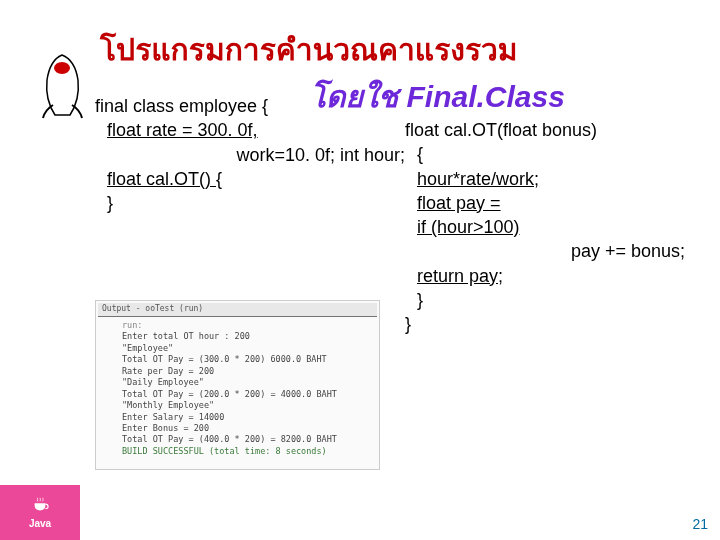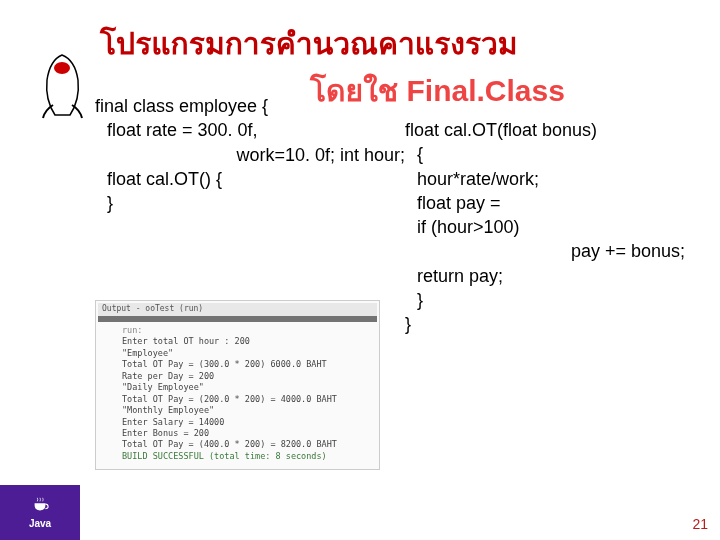--- a/index.html
+++ b/index.html
@@ -1,33 +1,33 @@
 <!DOCTYPE html>
 <html><head>
 <meta charset="utf-8">
 <style>
   * { margin: 0; padding: 0; box-sizing: border-box; }
   body { width: 720px; height: 540px; background: #fff; font-family: Arial, sans-serif; position: relative; overflow: hidden; }
   .slide { width: 100%; height: 100%; position: relative; }
-  .title-area { padding-top: 20px; padding-left: 100px; }
+  .title-area { padding-top: 26px; padding-left: 100px; }
   .title-line1 { color: #c00000; font-size: 30px; font-weight: bold; }
-  .title-line2 { color: #ef4444; font-size: 30px; font-weight: bold; padding-left: 210px; }
+  .title-line2 { color: #6d28d9; font-size: 30px; font-weight: bold; padding-left: 210px; font-style: italic; }
   .duke-icon { position: absolute; left: 35px; top: 50px; width: 55px; height: 70px; }
   .code-left { position: absolute; left: 95px; top: 94px; font-size: 18px; line-height: 1.35; width: 310px; }
   .code-right { position: absolute; left: 405px; top: 118px; font-size: 18px; line-height: 1.35; width: 280px; }
   .screenshot-box { position: absolute; left: 95px; top: 300px; width: 285px; height: 170px; border: 1px solid #ccc; background: #fafafa; font-family: monospace; font-size: 8.5px; color: #444; padding: 2px; line-height: 1.35; }
-  .screenshot-tab { background: #e8e8e8; border-bottom: 6px solid #737373; padding: 1px 4px; font-size: 8px; color: #555; }
+  .screenshot-tab { background: #e8e8e8; border-bottom: 1px solid #737373; padding: 1px 4px; font-size: 8px; color: #555; }
   .screenshot-body { padding: 3px 4px; margin-left: 20px; }
   .screenshot-body .g { color: #888; }
   .screenshot-body .grn { color: #3a7a3a; }
-  .java-logo { position: absolute; left: 0; bottom: 0; width: 80px; height: 55px; background: #4c1d95; display: flex; align-items: center; justify-content: center; }
+  .java-logo { position: absolute; left: 0; bottom: 0; width: 80px; height: 55px; background: #ec4899; display: flex; align-items: center; justify-content: center; }
   .java-logo-inner { color: #fff; font-size: 10px; font-weight: bold; text-align: center; }
   .coffee-cup { width: 18px; height: 18px; margin: 0 auto 2px; }
-  .page-num { position: absolute; right: 12px; bottom: 8px; font-size: 14px; color: #b91c1c; }
-  .ind1 { padding-left: 12px; }
+  .page-num { position: absolute; right: 12px; bottom: 8px; font-size: 14px; color: #0369a1; }
+  .ind1 { padding-left: 12px; text-decoration: underline; }
   .ind2 { padding-left: 24px; text-align: right; }
 </style>
 </head>
 <body>
 <div class="slide">
 
   <div class="title-area">
     <div class="title-line1">โปรแกรมการคำนวณคาแรงรวม</div>
     <div class="title-line2">โดยใช   Final.Class</div>
   </div>

